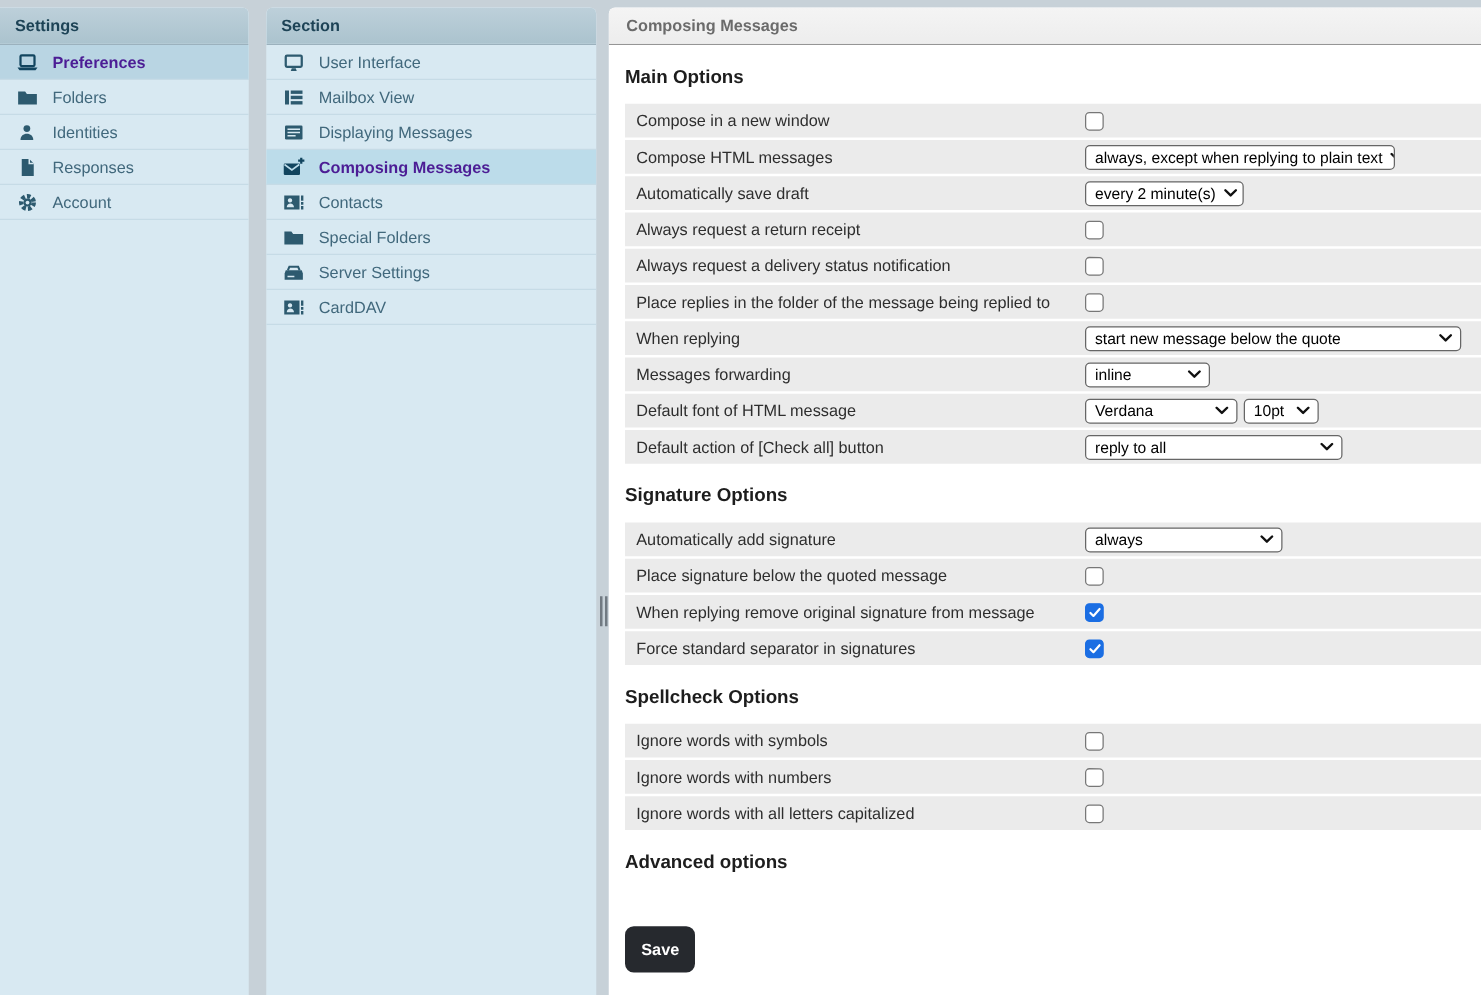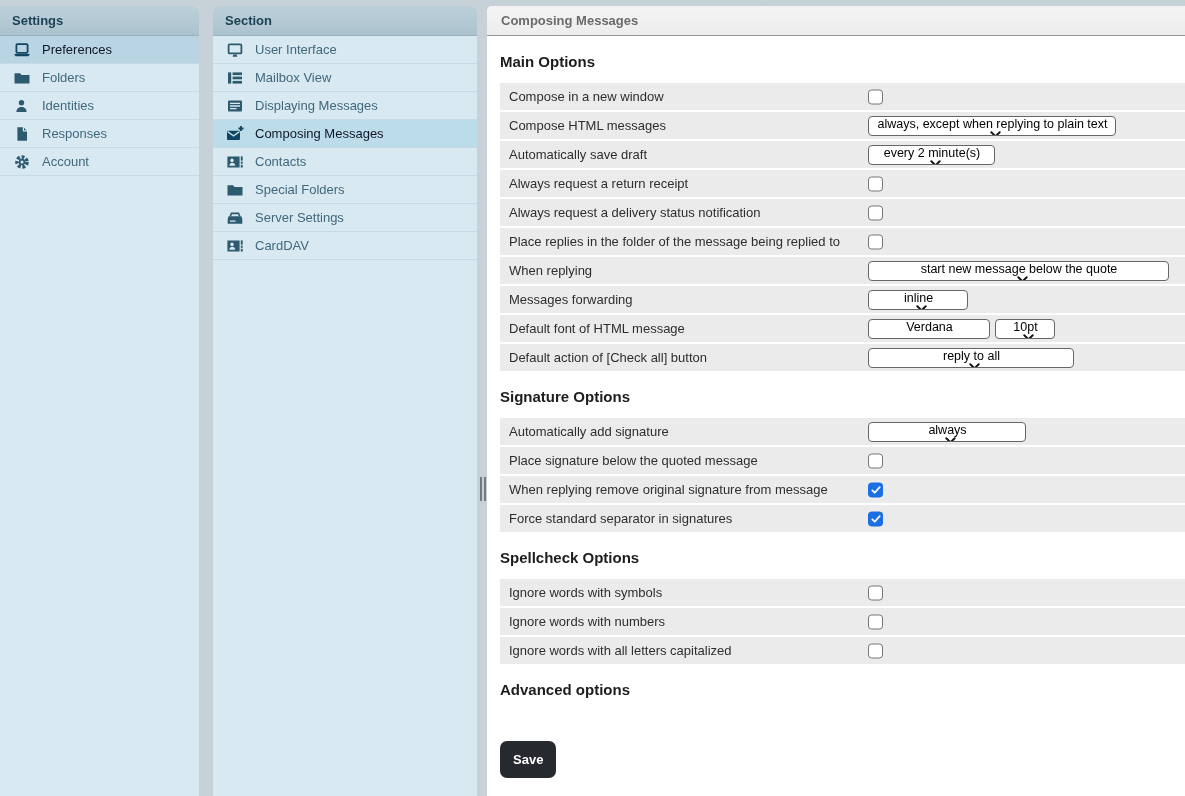--- a/index.html
+++ b/index.html
@@ -21,21 +21,21 @@
     border-bottom:1px solid #9bb1bd;
     font-weight:bold;font-size:13px;color:#1d4356;
     border-radius:inherit;
   }
   .nav-item{
     display:flex;align-items:center;height:27px;
     border-bottom:1px solid #c6dbe6;
     color:#41687c;font-size:13px;cursor:default;
     --item-bg:#d8e9f2;
   }
-  .nav-item.selected{background:#bcdcea;--item-bg:#bcdcea;color:#0f172a;font-weight:normal}
+  .nav-item.selected{background:#bcdcea;--item-bg:#bcdcea;color:#4c1d95;font-weight:bold}
   #col1 .nav-item.selected{background:#b9d5e3;--item-bg:#b9d5e3}
   .nav-icon{width:18px;height:16px;margin:0 11px 0 13px;flex:none;display:flex;align-items:center;color:#2d5a6f}
   .nav-item.selected .nav-icon{color:#12455f}
   .nav-icon svg{display:block}
 
   
   .grip{position:absolute;left:479px;top:477px;width:8px;height:24px}
   .grip i{position:absolute;top:0;bottom:0;width:2px;background:#717a82}
   .grip i:first-child{left:1px}
   .grip i:last-child{left:5px}
@@ -53,21 +53,21 @@
   .section-title{font-size:15px;font-weight:bold;color:#1d1d1d;margin:17px 0 13px 0}
   .section-title:first-child{margin-top:0}
   .row{position:relative;height:27px;margin-bottom:2px;background:#ebebeb;display:flex;align-items:center}
   .row-label{padding-left:9px;font-size:13px;color:#2e2e2e}
   .ctrl{position:absolute;left:368px;top:50%;transform:translateY(-50%);display:flex;align-items:center;gap:5px}
 
   .select{
     display:inline-flex;align-items:center;justify-content:space-between;
     height:20px;box-sizing:border-box;background:#fff;
     border:1px solid #666;border-radius:4px;
-    padding:0 6px 0 7px;font-size:12.5px;color:#000;white-space:nowrap;overflow:hidden;flex-direction:column;
+    padding:0 6px 0 7px;font-size:12.5px;color:#000;white-space:nowrap;overflow:hidden;
   }
   .select .chev{flex:none;margin-left:6px;display:flex}
 
   .checkbox{
     width:15px;height:15px;box-sizing:border-box;background:#fff;
     border:1.5px solid #777;border-radius:3.5px;
     display:flex;align-items:center;justify-content:center;
   }
   .checkbox.checked{background:var(--accent,#1b6ee3);border-color:var(--accent,#1b6ee3)}
 

